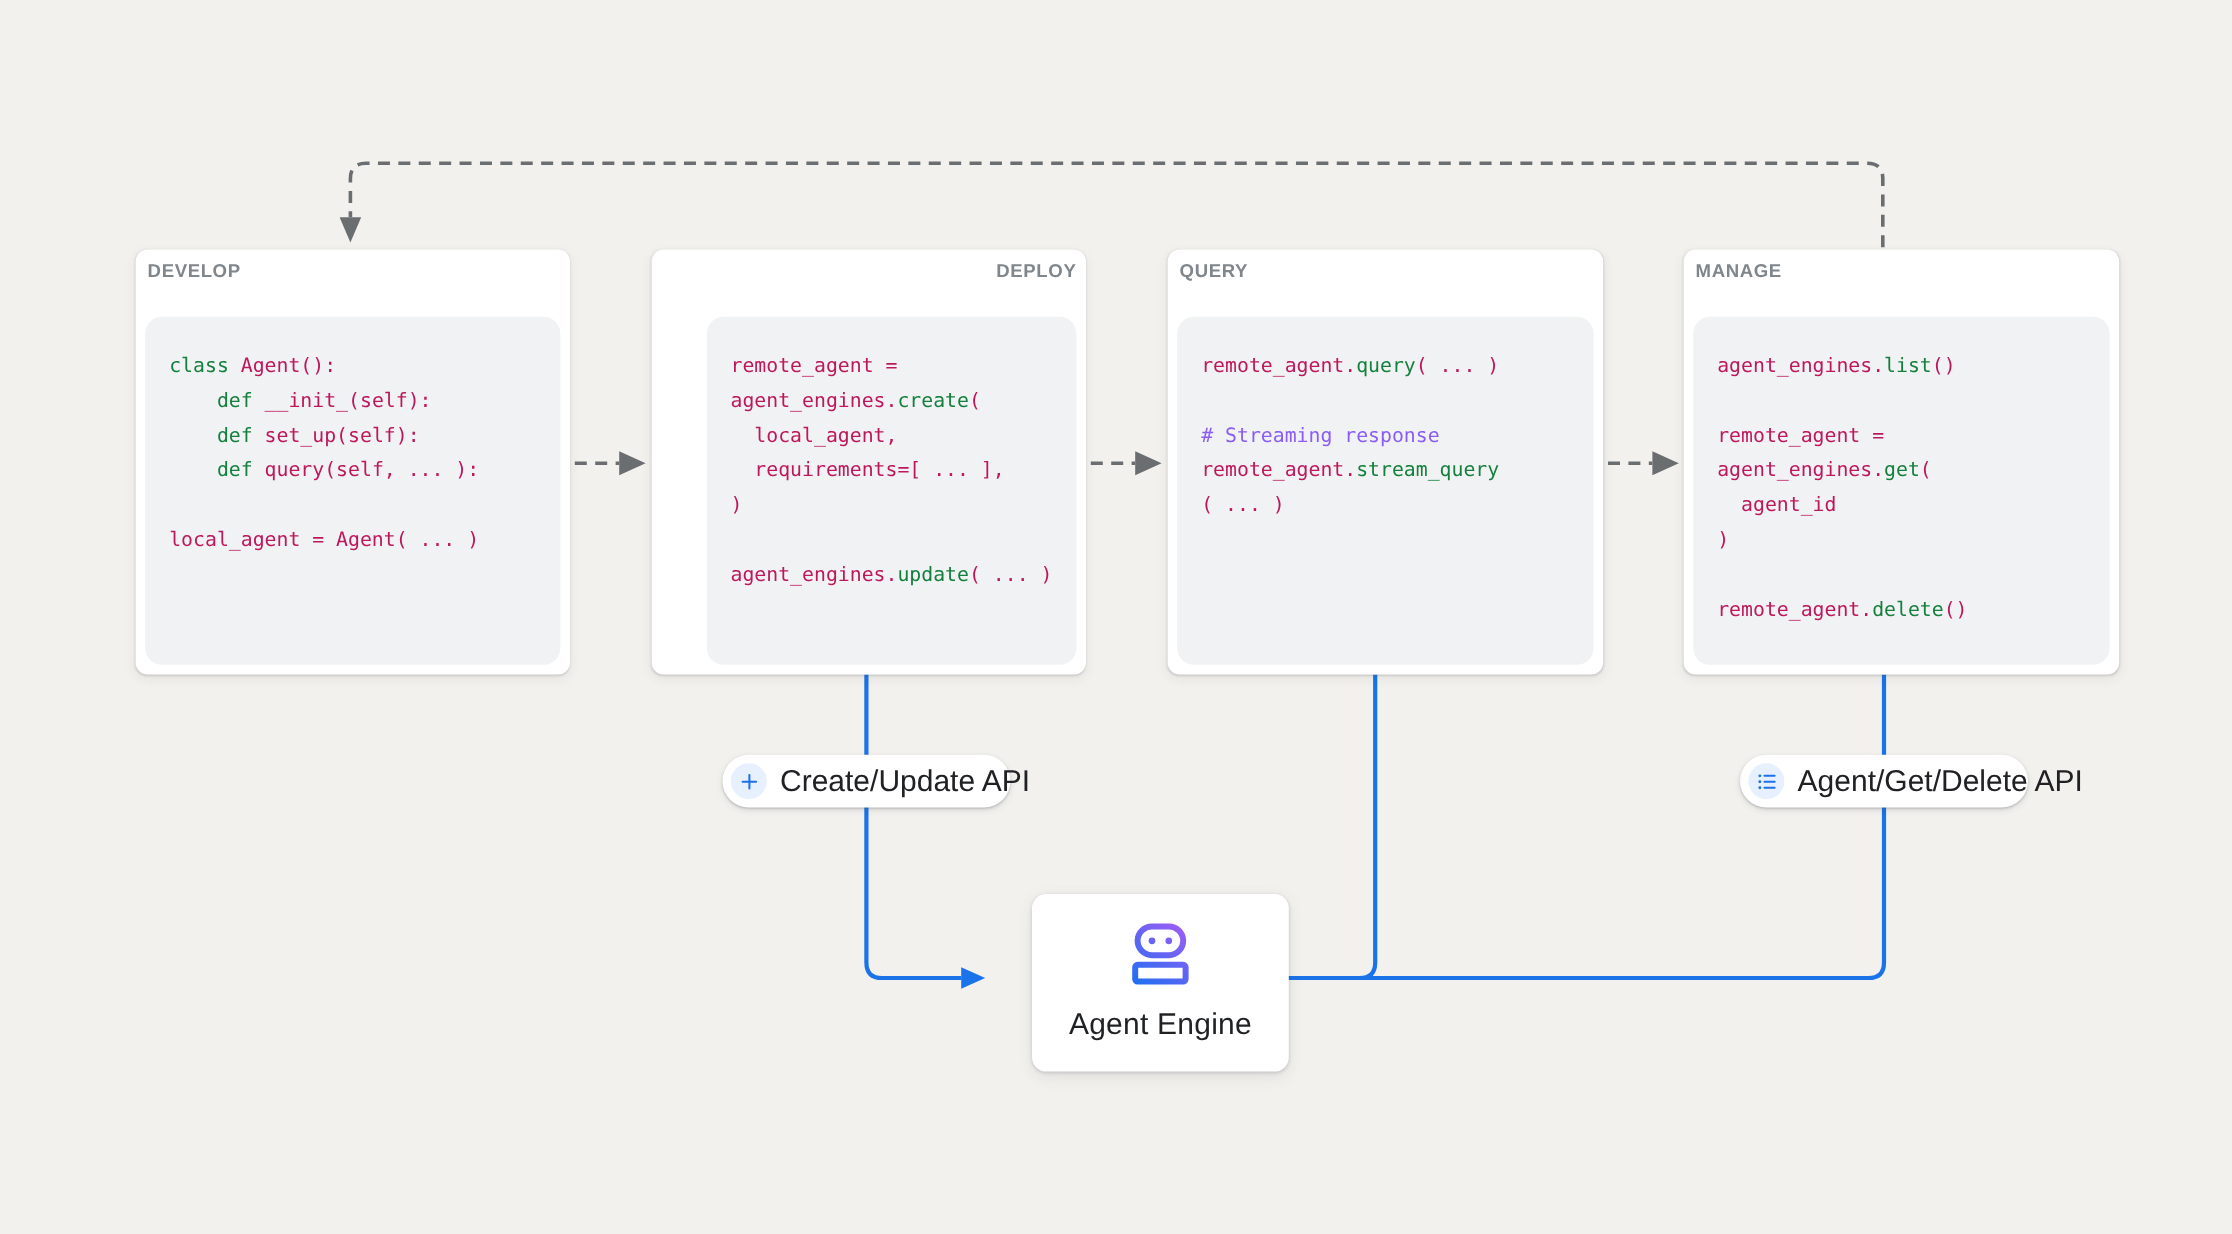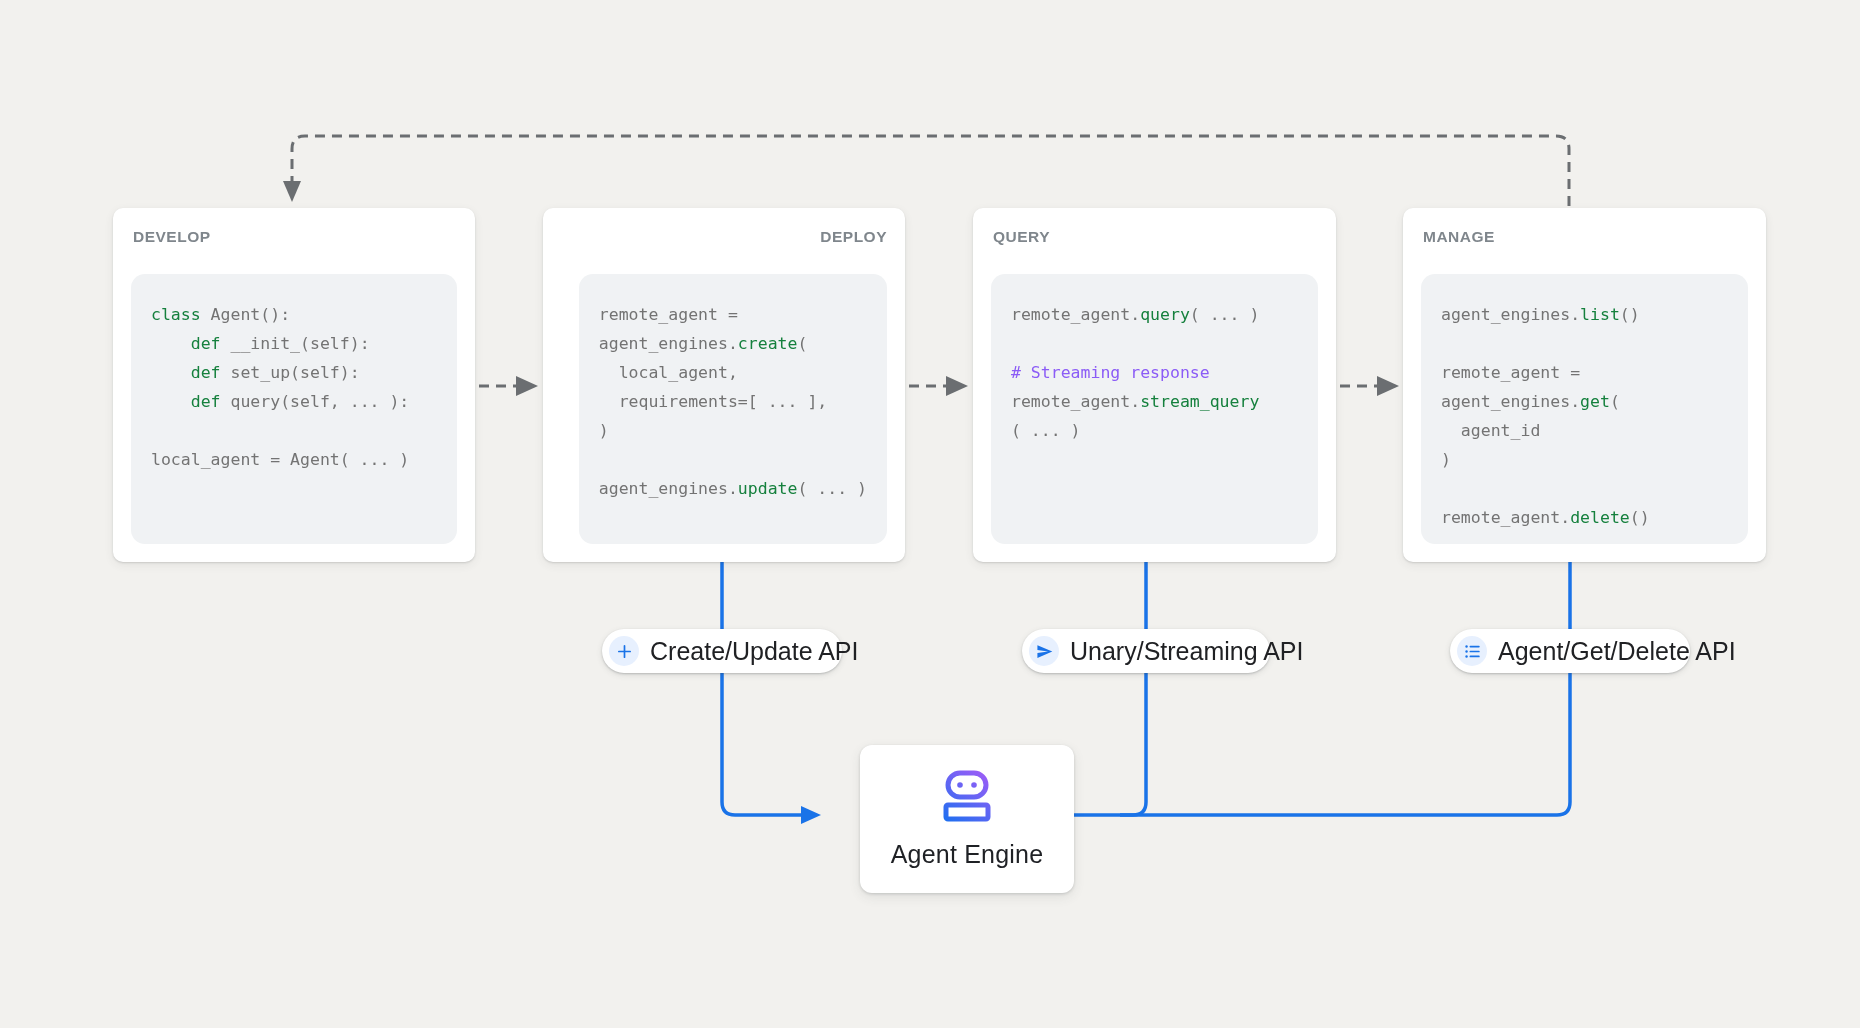--- a/index.html
+++ b/index.html
@@ -6,32 +6,32 @@
   .canvas{position:relative;width:1860px;height:1028px;background:#f2f1ee;overflow:hidden;
           font-family:"Liberation Sans",sans-serif;}
   .wires{position:absolute;left:0;top:0;}
   .dash{fill:none;stroke:#6b6e71;stroke-width:3;stroke-dasharray:10 7;}
   .blue{fill:none;stroke:#1a73e8;stroke-width:3.5;}
   .arrow-gray{fill:#6b6e71;stroke:none;}
   .arrow-blue{fill:#1a73e8;stroke:none;}
 
   .card{position:absolute;top:208px;height:354px;background:#ffffff;border-radius:10px;
         box-shadow:0 1px 2px rgba(60,64,67,.18),0 3px 10px rgba(60,64,67,.08);
-        display:flex;flex-direction:column;padding:18px;box-sizing:border-box;}
+        display:flex;flex-direction:column;padding:8px;box-sizing:border-box;}
   .c0{left:113px;width:362px;}
   .c1{left:543px;width:362px;align-items:flex-end;}
   .c2{left:973px;width:363px;}
   .c3{left:1403px;width:363px;}
   .card-title{color:#7f868c;font-weight:700;font-size:15.5px;letter-spacing:.5px;
               margin:2px 0 28px 2px;}
   .codeblock{flex:1;background:#f0f2f4;border-radius:14px;padding:26px 20px;
              font-family:"DejaVu Sans Mono",monospace;font-size:16.5px;line-height:29px;
              color:#37474f;white-space:pre;overflow:hidden;}
   .code-line{height:29px;}
-  .t-p{color:#737373;}
+  .t-p{color:#be185d;}
   .t-k{color:#15803d;}
   .t-c{color:#8b5cf6;}
 
   .pill{position:absolute;top:629px;height:44px;background:#ffffff;border-radius:22px;
         box-shadow:0 1px 2px rgba(60,64,67,.25),0 2px 6px rgba(60,64,67,.12);
         display:flex;align-items:center;gap:11px;padding:0 18px 0 7px;box-sizing:border-box;}
   .p0{left:602px;width:240px;}
   .p1{left:1022px;width:248px;}
   .p2{left:1450px;width:240px;}
   .pill-icon{width:30px;height:30px;border-radius:50%;background:#e7f0fe;flex:0 0 auto;
@@ -110,28 +110,20 @@
   <div class="pill p0">
     <span class="pill-icon">
       <svg width="17" height="17" viewBox="0 0 24 24">
         <line x1="12" y1="4" x2="12" y2="20" stroke="#1a73e8" stroke-width="2.4" stroke-linecap="round"></line>
         <line x1="4" y1="12" x2="20" y2="12" stroke="#1a73e8" stroke-width="2.4" stroke-linecap="round"></line>
       </svg>
     </span>
     <span class="pill-label">Create/Update API</span>
   </div>
 
-  <div class="pill p1">
-    <span class="pill-icon">
-      <svg width="17" height="17" viewBox="0 0 24 24">
-        <path d="M2 21 L23 12 L2 3 L2 10 L17 12 L2 14 Z" fill="#1a73e8"></path>
-      </svg>
-    </span>
-    <span class="pill-label">Unary/Streaming API</span>
-  </div>
 
   <div class="pill p2">
     <span class="pill-icon">
       <svg width="17" height="17" viewBox="0 0 24 24">
         <circle cx="3.6" cy="5" r="1.7" fill="#1a73e8"></circle>
         <circle cx="3.6" cy="12" r="1.7" fill="#1a73e8"></circle>
         <circle cx="3.6" cy="19" r="1.7" fill="#1a73e8"></circle>
         <line x1="9" y1="5" x2="21" y2="5" stroke="#1a73e8" stroke-width="2.4" stroke-linecap="round"></line>
         <line x1="9" y1="12" x2="21" y2="12" stroke="#1a73e8" stroke-width="2.4" stroke-linecap="round"></line>
         <line x1="9" y1="19" x2="21" y2="19" stroke="#1a73e8" stroke-width="2.4" stroke-linecap="round"></line>

